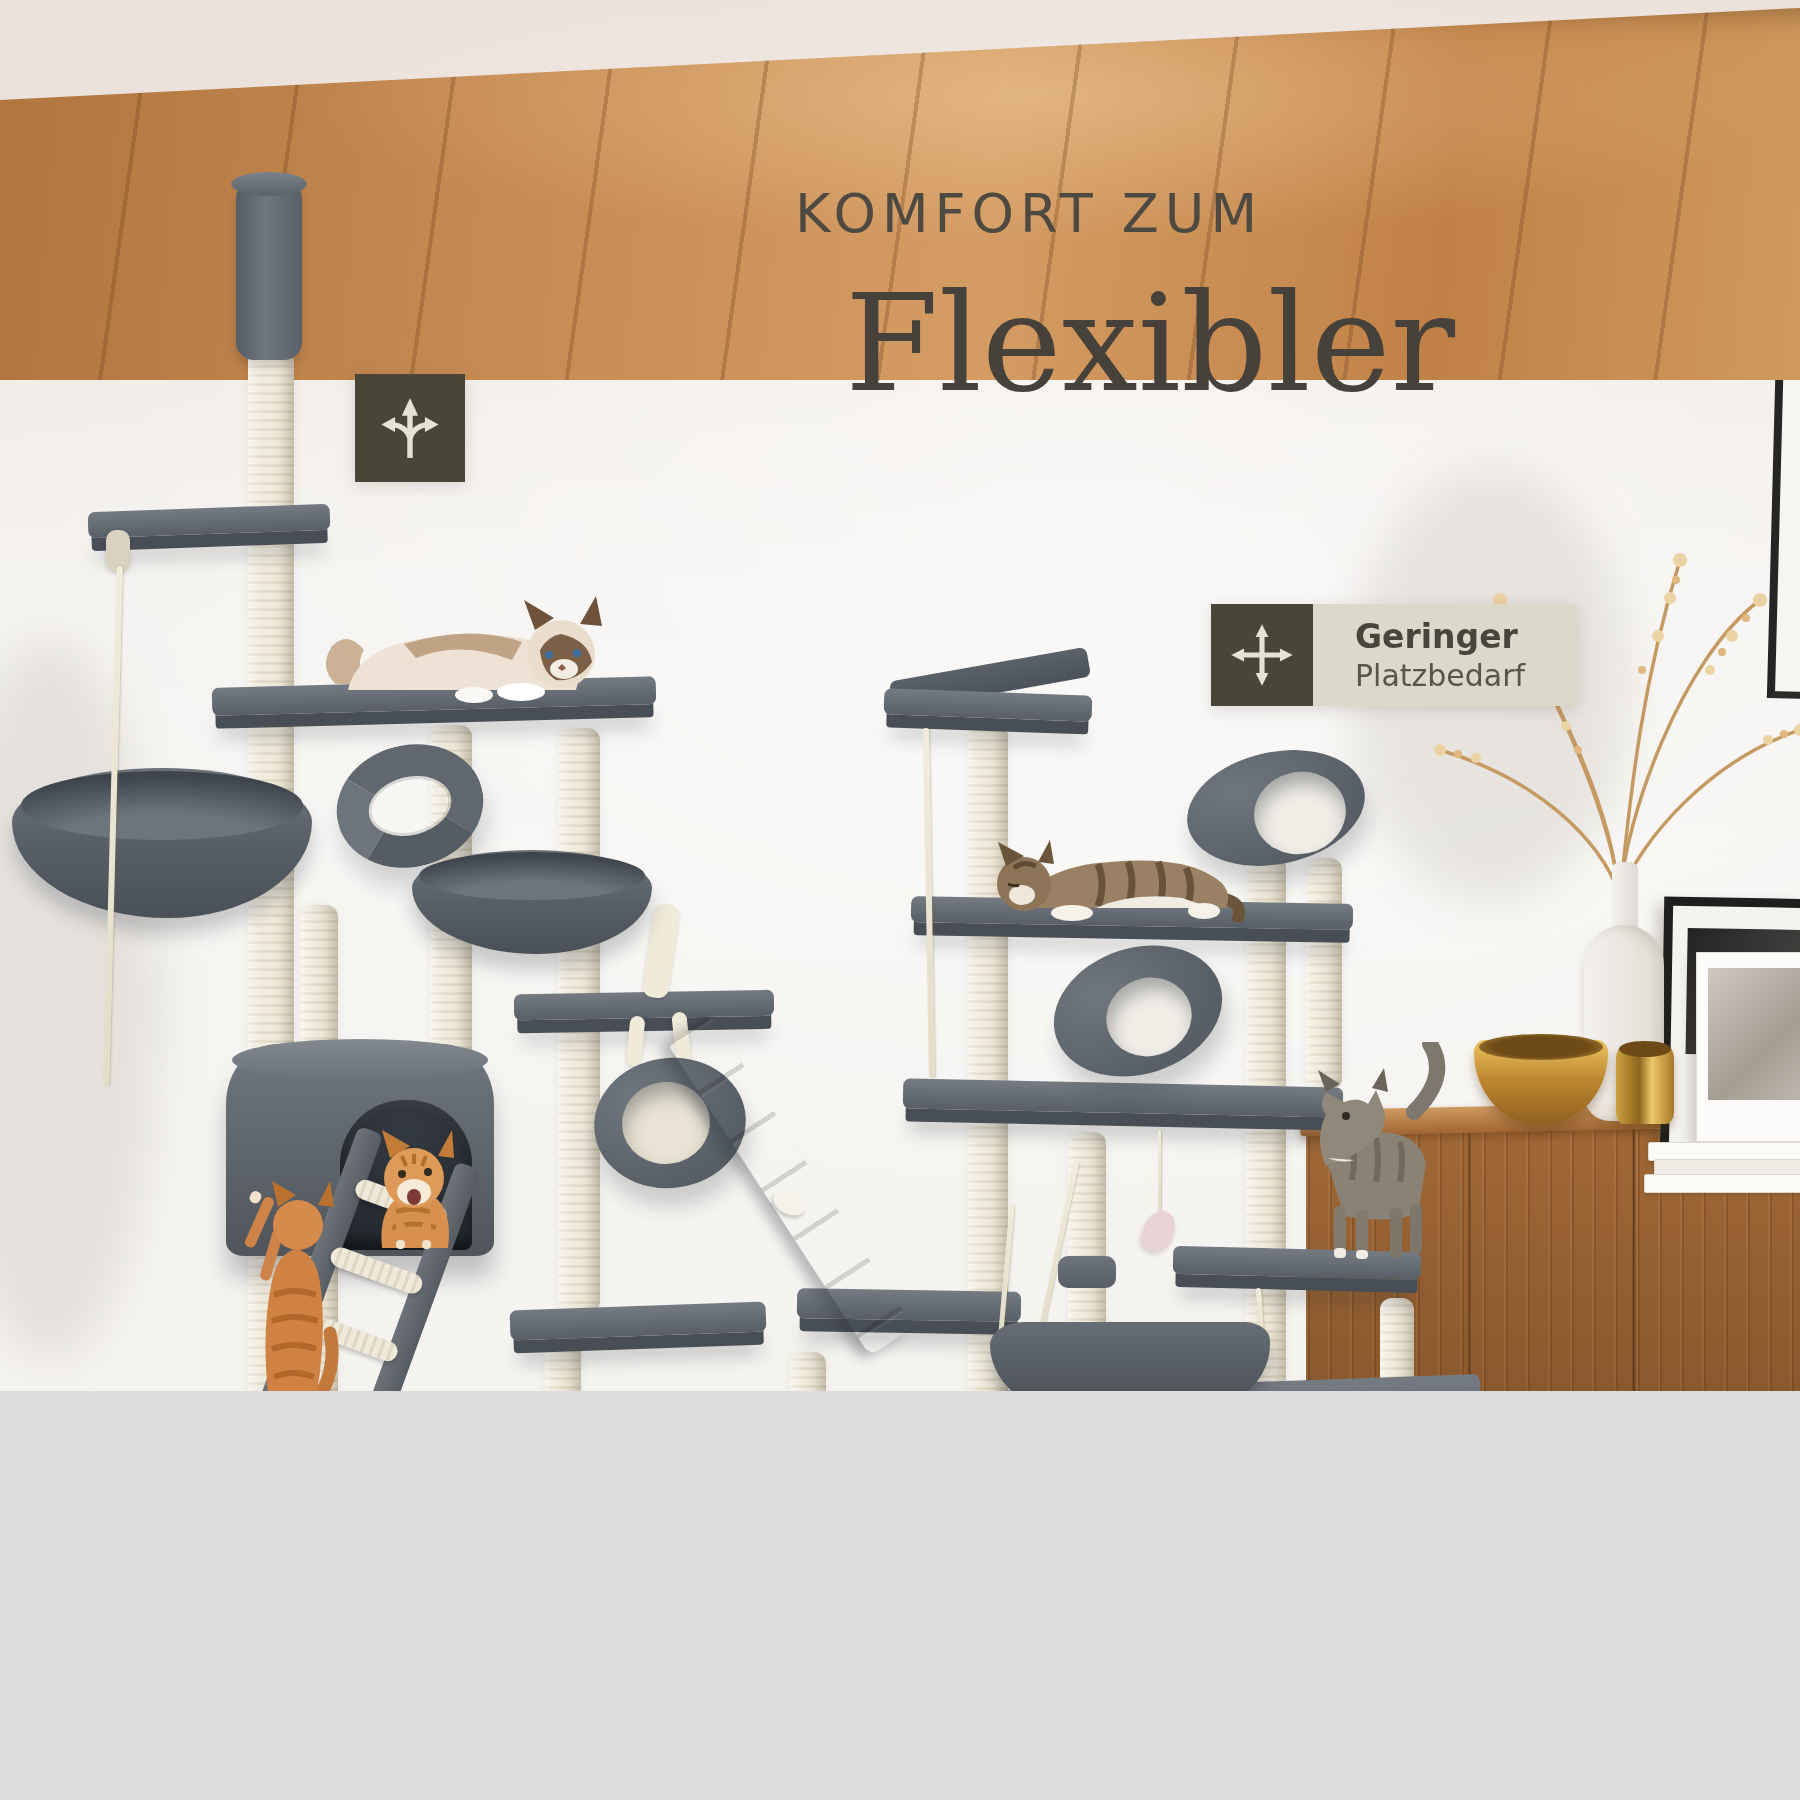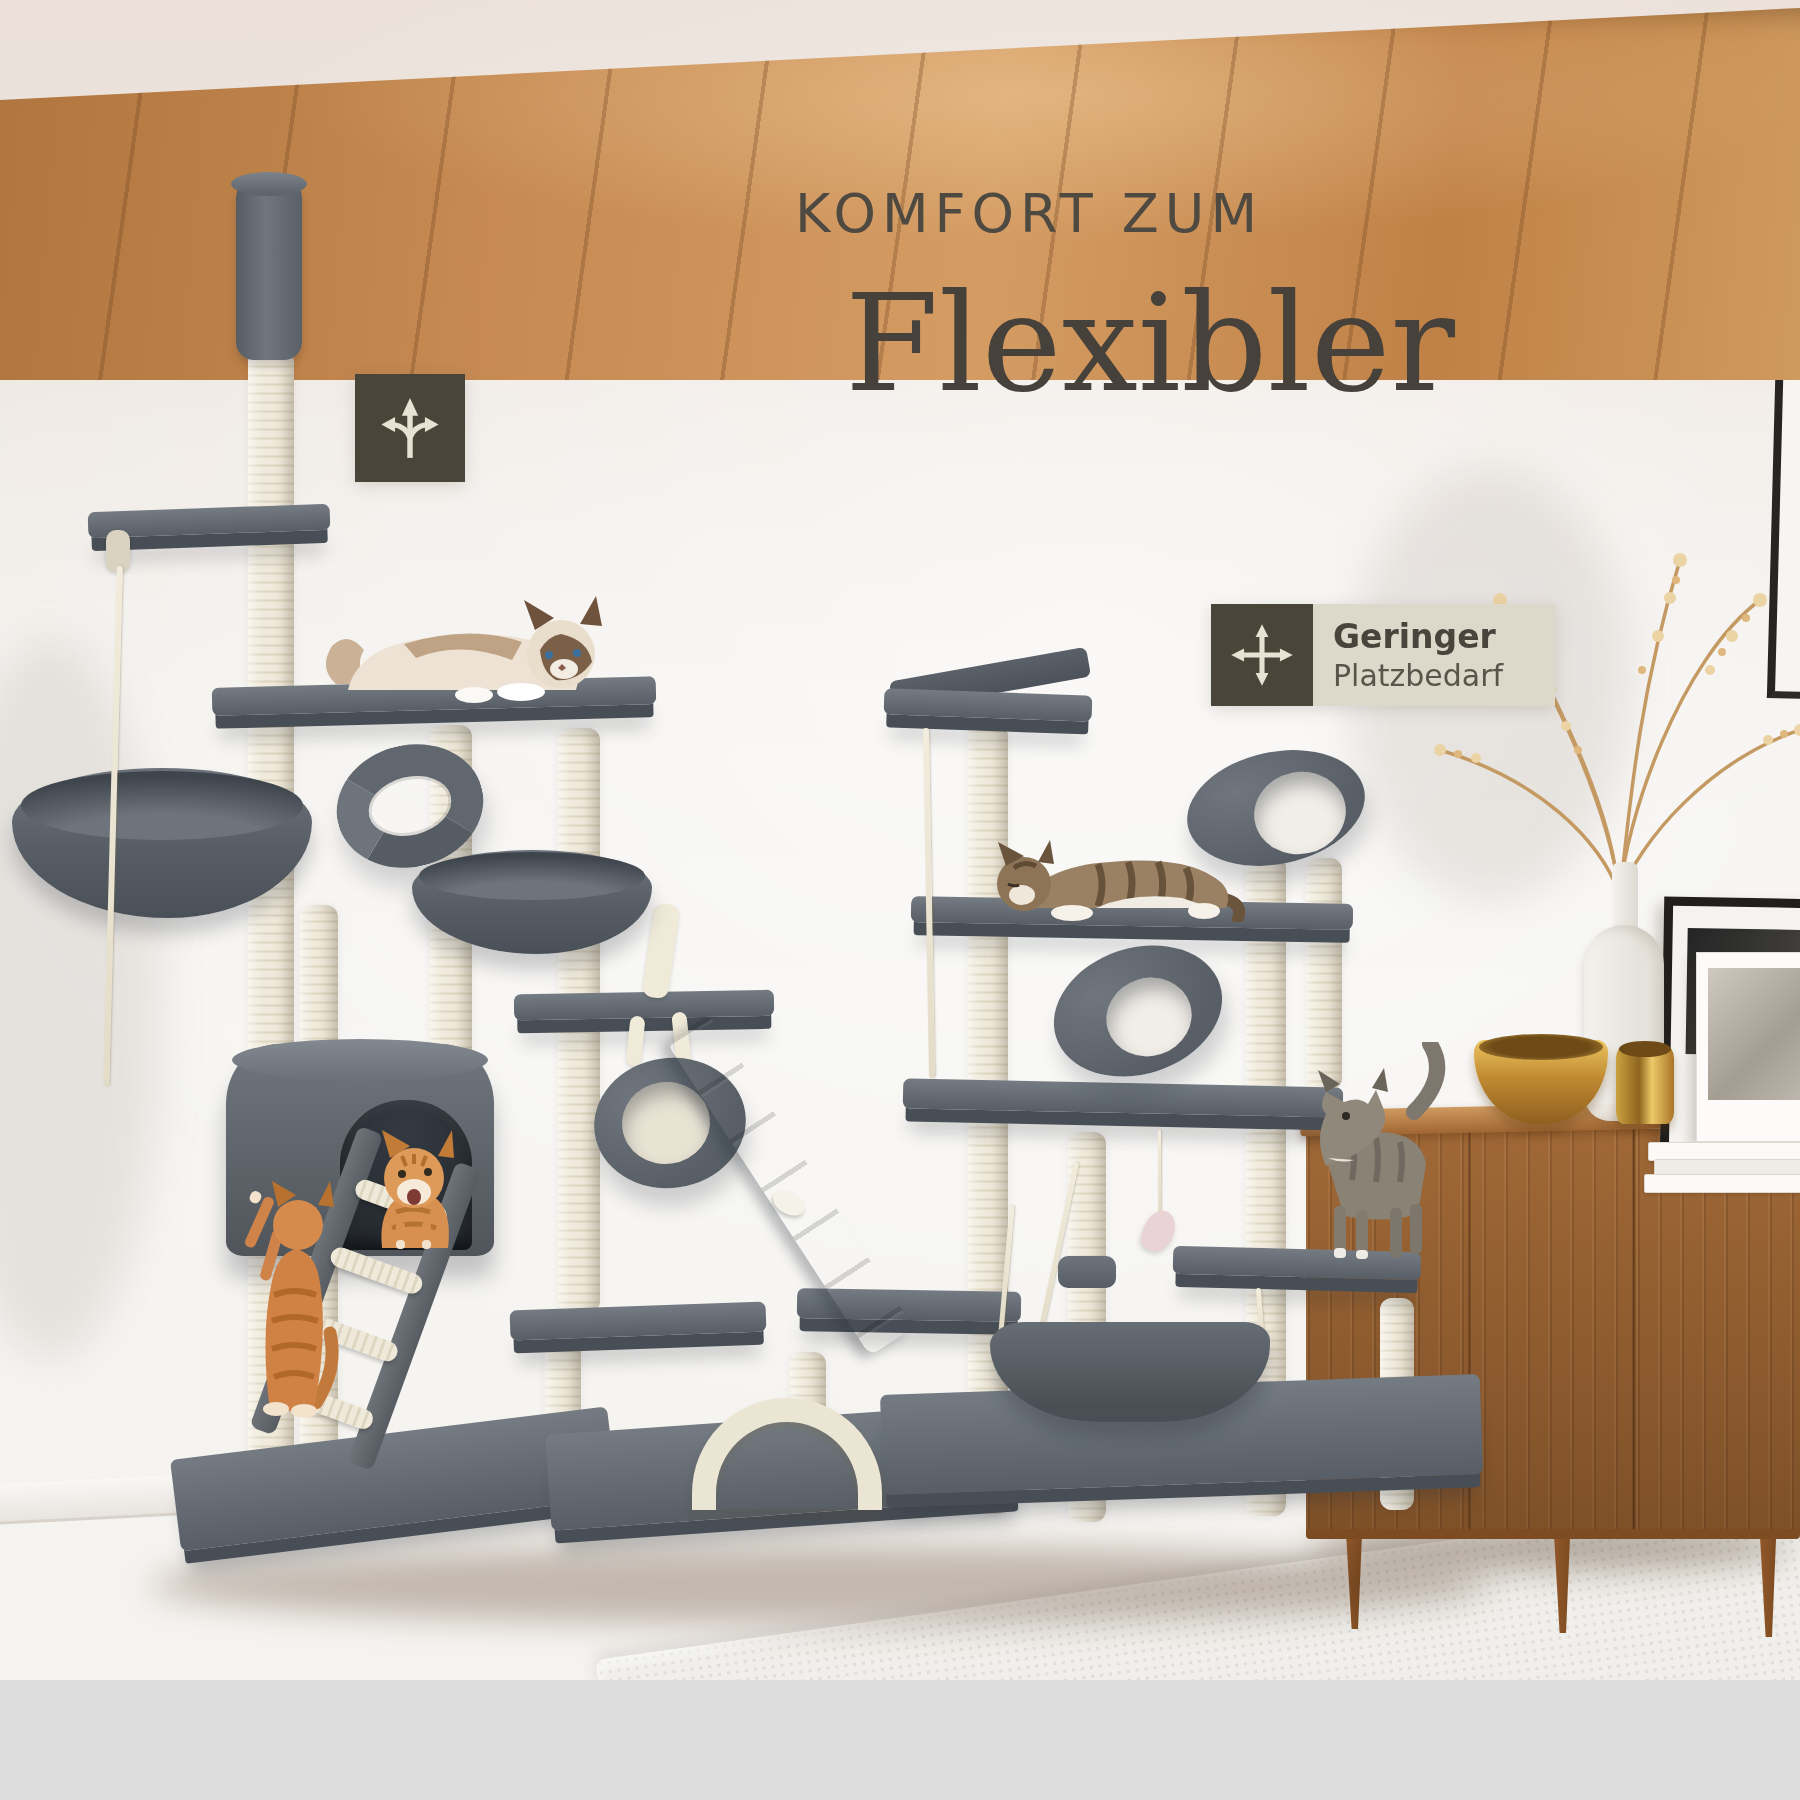--- a/index.html
+++ b/index.html
@@ -1,16 +1,16 @@
 <!DOCTYPE html>
 <html><head>
 <meta charset="utf-8">
 <style>
   html,body{margin:0;padding:0;background:#ddd;}
-  .scene{position:relative;width:1800px;height:1680px;overflow:hidden;
+  .scene{position:relative;width:1800px;height:1391px;overflow:hidden;
          font-family:"DejaVu Sans","Liberation Sans",sans-serif;}
   .abs{position:absolute;}
 
   
   .wall{inset:0;background:
     linear-gradient(180deg,#ebe1da 0%,#ece3dd 14%,#f0ebe6 26%,#f4f2ef 42%,#f6f5f2 62%,#f5f3f0 100%);}
   .wall-sheen{inset:0;background:radial-gradient(95% 70% at 60% 40%,rgba(255,255,255,.55),rgba(255,255,255,0) 70%);}
   .wallshadow{filter:blur(22px);background:rgba(140,128,116,.16);border-radius:50%;}
   .wallframe{background:#f6f5f2;border-left:8px solid #262523;border-bottom:7px solid #2c2b29;
              transform:rotate(1.5deg);}
@@ -385,19 +385,19 @@
             <path d="M18 50 H82"></path>
         </g>
         <g fill="#e7e3d4">
           <polygon points="50,2 40,22 60,22"></polygon>
           <polygon points="50,98 40,78 60,78"></polygon>
           <polygon points="2,50 22,40 22,60"></polygon>
           <polygon points="98,50 78,40 78,60"></polygon>
         </g>
       </svg>
     </div>
-    <div class="badge-label" style="width:222px;padding-left:20px;">
+    <div class="badge-label" style="width:222px;padding-left:42px;">
       <div class="b-bold">Geringer</div>
       <div class="b-reg">Platzbedarf</div>
     </div>
   </div>
 
 </div>
 
 </body></html>

